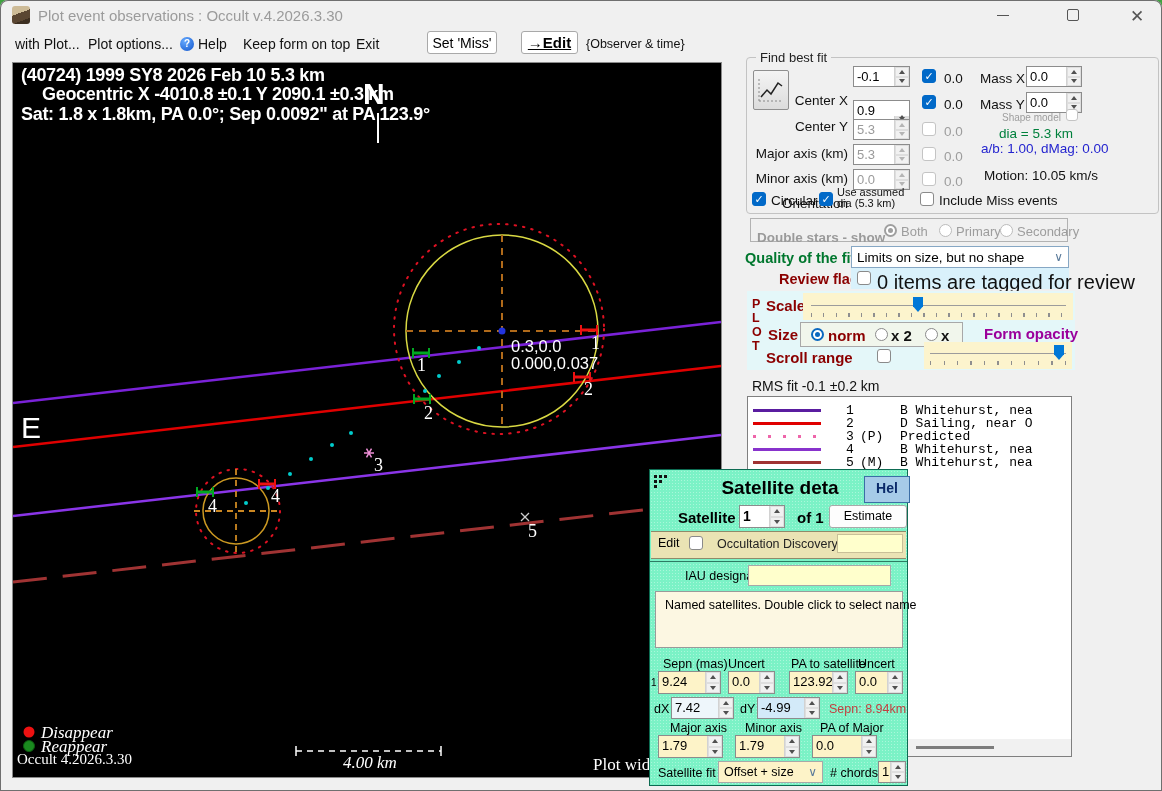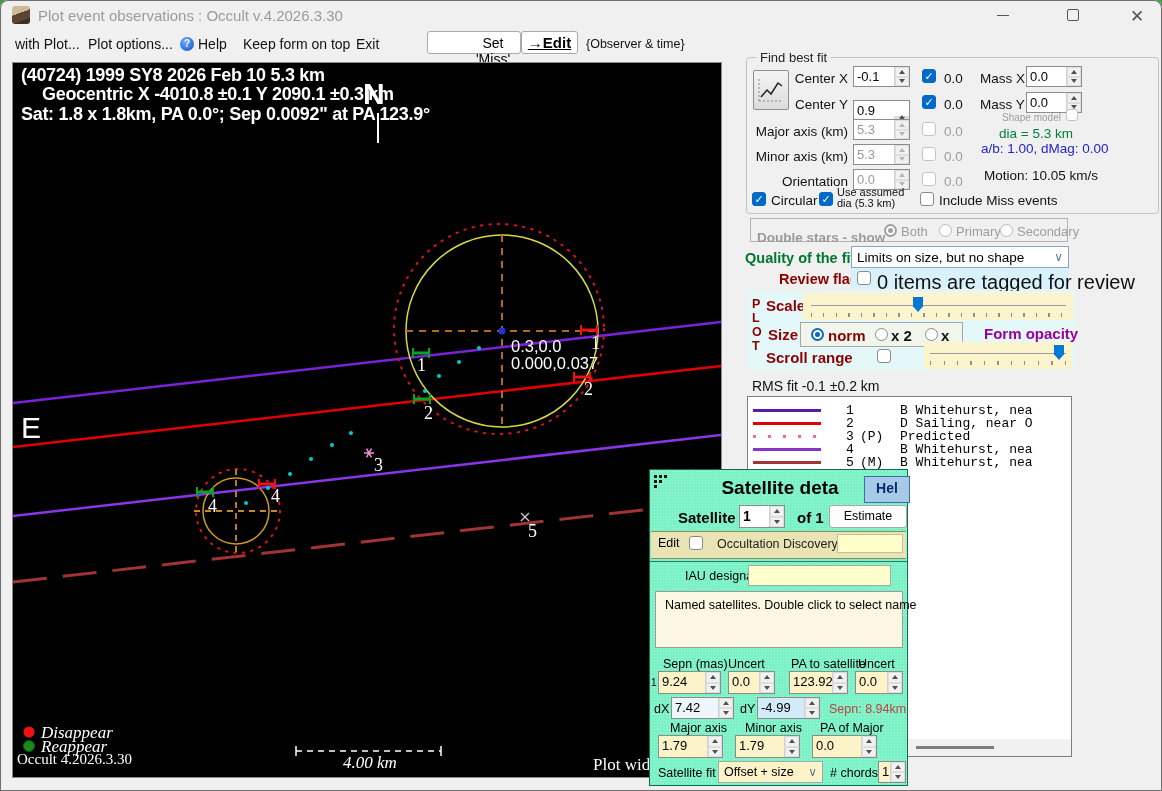--- a/index.html
+++ b/index.html
@@ -21,21 +21,21 @@
   #plot{position:absolute;left:12px;top:62px;width:708px;height:714px;background:#000;border:1px solid #8a8a8a;box-sizing:content-box;}
   .pl{position:absolute;color:#fff;white-space:nowrap;}
   .phead{font-weight:bold;font-size:18px;letter-spacing:-0.3px;}
   .pnum{font-family:"Liberation Serif",serif;font-size:18px;}
   .pserif{font-family:"Liberation Serif",serif;font-size:17px;}
   .pital{font-family:"Liberation Serif",serif;font-style:italic;font-size:17px;}
   
   .fieldset{position:absolute;border:1px solid #c3c3c3;border-radius:4px;}
   .fieldset .legend{position:absolute;left:9px;top:-8px;background:#f0f0f0;padding:0 4px;font-size:13px;color:#222;}
   .lbl{position:absolute;font-size:13.5px;color:#111;white-space:nowrap;}
-  .lbl.r{text-align:right;}
+  .lbl.r{text-align:right;margin-top:22px;}
   .lbl.dis{color:#9d9d9d;}
   .spin{position:absolute;display:flex;background:#fff;border:1px solid #8c8c8c;box-sizing:border-box;}
   .spin .val{flex:1;font-size:13px;padding:2px 3px;overflow:hidden;white-space:nowrap;color:#000;}
   .spin .btns{width:14px;display:flex;flex-direction:column;border-left:1px solid #d2d2d2;}
   .spin .btns i{flex:1;background:#f1f1f1;border:1px solid #dedede;position:relative;}
   .spin .btns i::after{content:"";position:absolute;left:50%;top:50%;transform:translate(-50%,-50%);border-left:3px solid transparent;border-right:3px solid transparent;}
   .spin .btns i.up::after{border-bottom:4px solid #505050;}
   .spin .btns i.dn::after{border-top:4px solid #505050;}
   .spin.dis .val{color:#9a9a9a;}
   .spin.dis .btns i.up::after{border-bottom-color:#b5b5b5;}
@@ -93,21 +93,21 @@
         <span class="glyph-close">✕</span>
       </div>
   </div>
 
   <div class="menu-item" style="left:15px;">with Plot...</div>
   <div class="menu-item" style="left:88px;">Plot options...</div>
   <div id="help-icon">?</div>
   <div class="menu-item" style="left:198px;">Help</div>
   <div class="menu-item" style="left:243px;">Keep form on top</div>
   <div class="menu-item" style="left:356px;">Exit</div>
-  <div class="topbtn" style="left:427px;width:94px;padding-top:3px;padding-left:38px;">Set 'Miss'</div>
+  <div class="topbtn" style="left:427px;width:70px;padding-top:3px;">Set 'Miss'</div>
   <div class="topbtn" style="left:521px;width:57px;padding-top:2px;font-weight:bold;font-size:15px;text-decoration:underline;">→Edit</div>
   <div class="menu-item" style="left:586px;top:37px;font-size:12.5px;">{Observer &amp; time}</div>
 
   <div id="plot">
     <svg width="708" height="714" viewBox="0 0 708 714" style="position:absolute;left:0;top:0;">
 
       <line x1="0" y1="340" x2="708" y2="259" stroke="#7a22d8" stroke-width="2.5"></line>
       <line x1="0" y1="384" x2="708" y2="303" stroke="#e00000" stroke-width="2.5"></line>
       <line x1="0" y1="453" x2="708" y2="372" stroke="#8a35e8" stroke-width="2.5"></line>
       <line x1="0" y1="519" x2="708" y2="438" stroke="#a03333" stroke-width="3" stroke-dasharray="34 16"></line>

